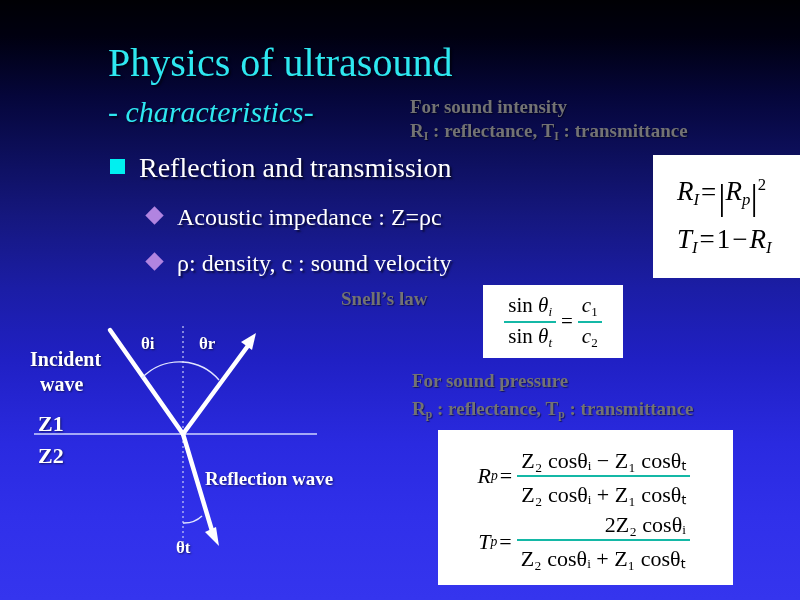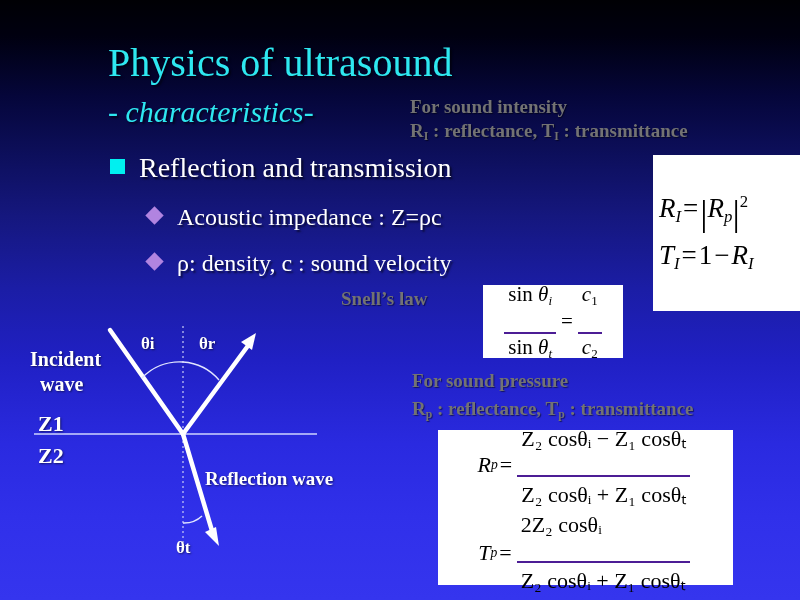--- a/index.html
+++ b/index.html
@@ -66,43 +66,43 @@
     font-size:24px;color:#ffffff;white-space:nowrap;
     text-shadow:2px 2px 2px rgba(0,0,0,.6);
   }
 
   
   .fbox{
     background:#ffffff;color:#000000;
     display:flex;flex-direction:column;justify-content:center;
     box-sizing:border-box;
   }
-  #box-intensity{left:653px;top:155px;width:147px;height:156px;
-    align-items:flex-start;padding-left:6px;gap:6px;}
+  #box-intensity{left:653px;top:155px;width:147px;height:123px;
+    align-items:flex-start;padding-left:24px;gap:6px;}
   #box-snell{left:483px;top:285px;width:140px;height:73px;
     align-items:center;}
   #box-pressure{left:438px;top:430px;width:295px;height:155px;
     align-items:center;gap:4px;}
 
   
   .math{font-family:"Liberation Serif",serif;white-space:nowrap;}
   .mi{font-style:italic;}
   .sub-s{font-size:.62em;vertical-align:-0.28em;font-style:italic;}
   .sub-n{font-size:.62em;vertical-align:-0.28em;font-style:normal;}
   .sup-n{font-size:.62em;vertical-align:0.62em;font-style:normal;}
   .op{font-style:normal;padding:0 2px;}
   .bar{display:inline-block;vertical-align:-0.22em;
        font-size:1.35em;font-style:normal;}
 
   
   .frac{display:inline-flex;flex-direction:column;
-        align-items:flex-start;vertical-align:middle;
+        align-items:flex-end;vertical-align:middle;
         margin:0 3px;}
   .frac .num{padding:0 4px 1px 4px;}
-  .frac .den{padding:1px 4px 0 4px;border-top:2px solid #4c1d95;margin-top:22px;}
+  .frac .den{padding:1px 4px 0 4px;border-top:2px solid #14b8a6;}
   .eqrow{display:flex;align-items:center;justify-content:center;}
 
   #box-intensity .l1{font-size:27px;}
   #box-intensity .l2{font-size:27px;}
   #box-snell .eqrow{font-size:21px;}
   #box-pressure .eqrow{font-size:22px;}
 
   
   #diagram{left:0;top:318px;width:400px;height:282px;font-weight:bold;}
   .dlabel{

